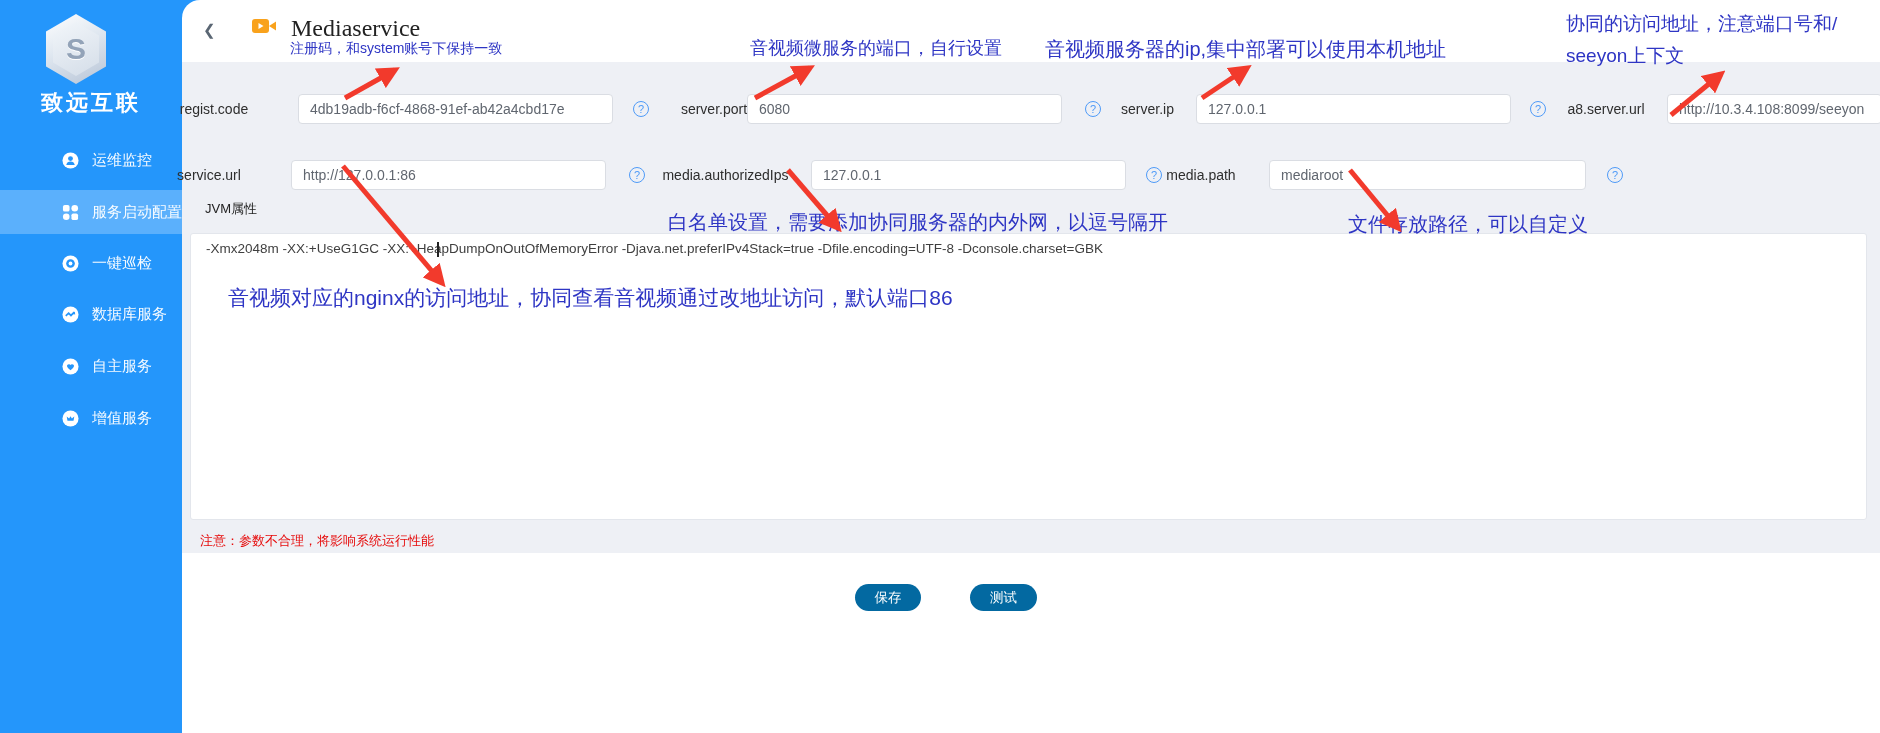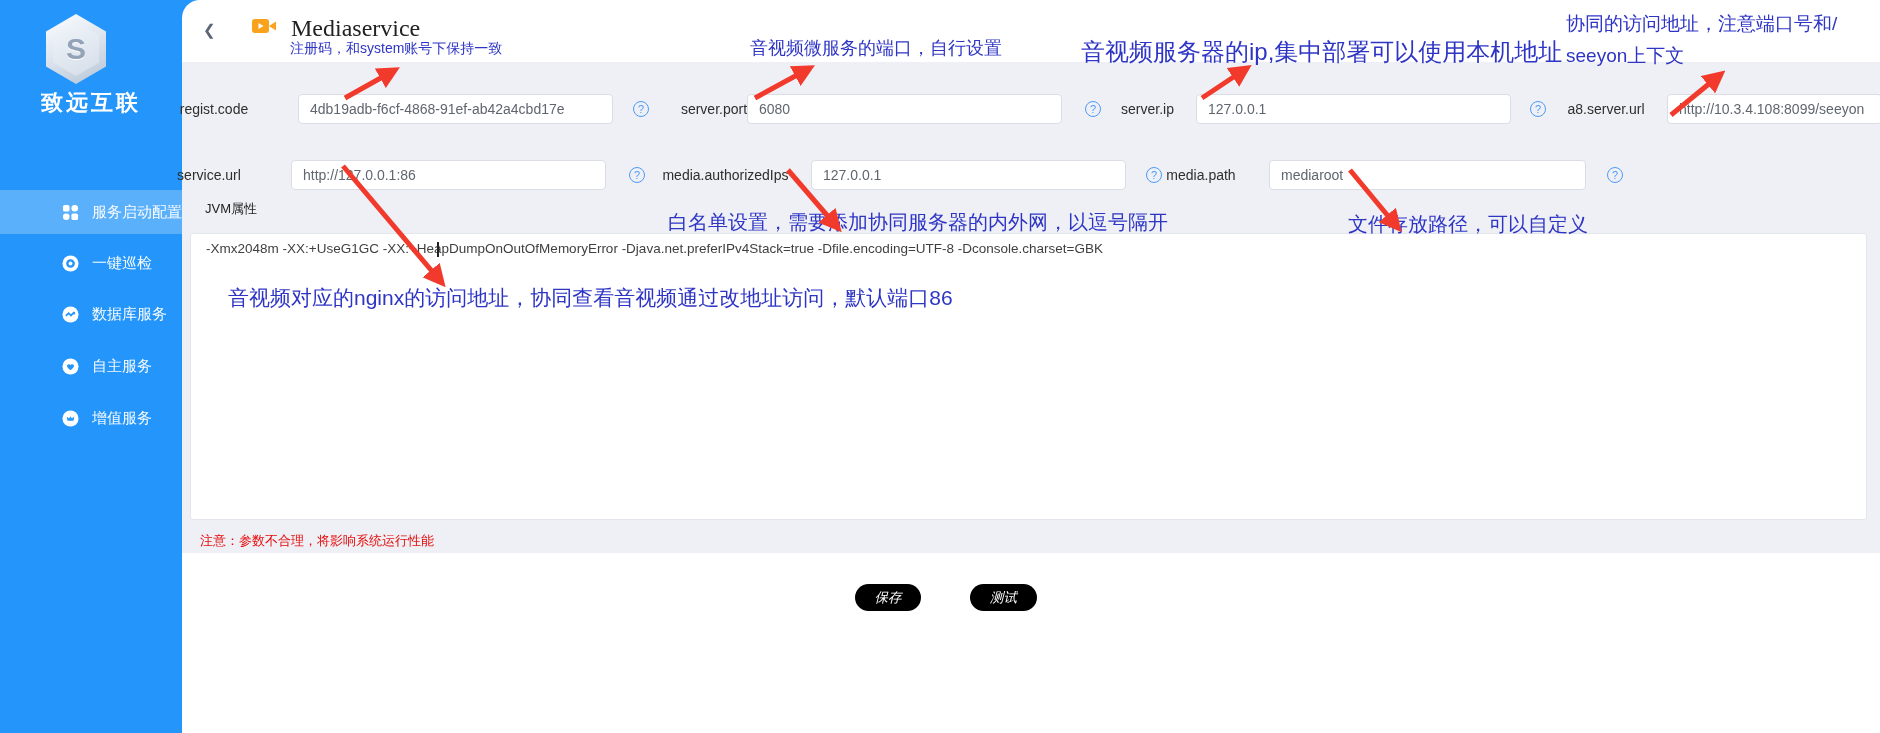--- a/index.html
+++ b/index.html
@@ -49,39 +49,47 @@
   .jvm-box { position:absolute; left:190px; top:233px; width:1677px; height:287px; z-index:4;
     background:#fff; border:1px solid #e3e6ec; border-radius:3px; padding:7px 15px; cursor:text; }
   .jvm-text { font-size:13.5px; color:#3f3f3f; white-space:nowrap; overflow:hidden; display:block; }
   .caret { position:absolute; left:437px; top:242px; width:2px; height:15px; background:#222; z-index:6; }
 
   
   .ann { position:absolute; z-index:7; color:#2e35c4; white-space:nowrap; }
   .warning { position:absolute; left:200px; top:532px; z-index:7; font-size:13px; color:#e60c0c; white-space:nowrap; }
 
   
-  .btn { position:absolute; top:584px; height:27px; z-index:7; background:#000000; color:#fff;
+  .btn { position:absolute; top:584px; height:27px; z-index:7; background:#0369a1; color:#fff;
     border:none; border-radius:14px; font-size:13.5px; display:flex; align-items:center;
-    justify-content:center; cursor:pointer; font-family:"Liberation Sans","DejaVu Sans",sans-serif;font-style:italic; }
+    justify-content:center; cursor:pointer; font-family:"Liberation Sans","DejaVu Sans",sans-serif; }
 
   .arrows { position:absolute; inset:0; z-index:8; pointer-events:none; }
 </style>
 </head>
 <body>
 
 <div class="page">
 
   <aside class="sidebar">
     <div class="logo-hex">
       <div class="logo-hex-inner">
         <span class="logo-letter">S</span>
       </div>
     </div>
     <div class="brand">致远互联</div>
 
+    <div class="nav-item" style="top:138px">
+      <svg class="nav-ico" viewBox="0 0 18 18">
+          <circle cx="9" cy="9" r="8.5" fill="#fff"></circle>
+          <circle cx="9" cy="7" r="2.6" fill="#2496fb"></circle>
+          <path d="M4.5 13.8a4.6 4.6 0 0 1 9 0z" fill="#2496fb"></path>
+        </svg>
+      <span>运维监控</span>
+    </div>
     <div class="nav-item active" style="top:190px">
       <svg class="nav-ico" viewBox="0 0 18 18">
           <rect x="1" y="1" width="7" height="7" rx="2" fill="#fff"></rect>
           <rect x="10" y="1" width="7" height="7" rx="3.5" fill="#fff"></rect>
           <rect x="1" y="10" width="7" height="7" rx="3.5" fill="#fff"></rect>
           <rect x="10" y="10" width="7" height="7" rx="2" fill="#fff"></rect>
         </svg>
       <span>服务启动配置</span>
     </div>
     <div class="nav-item" style="top:241px">
@@ -156,21 +164,21 @@
   <span class="help" style="left:1607px;top:167px">?</span>
 
   <div class="jvm-label">JVM属性</div>
   <div class="jvm-box">
     <span class="jvm-text">-Xmx2048m -XX:+UseG1GC -XX:+HeapDumpOnOutOfMemoryError -Djava.net.preferIPv4Stack=true -Dfile.encoding=UTF-8 -Dconsole.charset=GBK</span>
   </div>
   <div class="caret"></div>
 
   <div class="ann" style="left:290px;top:40px;font-size:14px">注册码，和system账号下保持一致</div>
   <div class="ann" style="left:750px;top:36px;font-size:18px">音视频微服务的端口，自行设置</div>
-  <div class="ann" style="left:1081px;top:36px;font-size:24px">音视频服务器的ip,集中部署可以使用本机地址</div>
+  <div class="ann" style="left:1045px;top:36px;font-size:20px">音视频服务器的ip,集中部署可以使用本机地址</div>
   <div class="ann" style="left:1566px;top:8px;font-size:19px;line-height:32px">
     <div>协同的访问地址，注意端口号和/</div>
     <div>seeyon上下文</div>
   </div>
   <div class="ann" style="left:668px;top:209px;font-size:20px">白名单设置，需要添加协同服务器的内外网，以逗号隔开</div>
   <div class="ann" style="left:1348px;top:211px;font-size:20px">文件存放路径，可以自定义</div>
   <div class="ann" style="left:228px;top:284px;font-size:21px">音视频对应的nginx的访问地址，协同查看音视频通过改地址访问，默认端口86</div>
 
   <div class="warning">注意：参数不合理，将影响系统运行性能</div>
 

